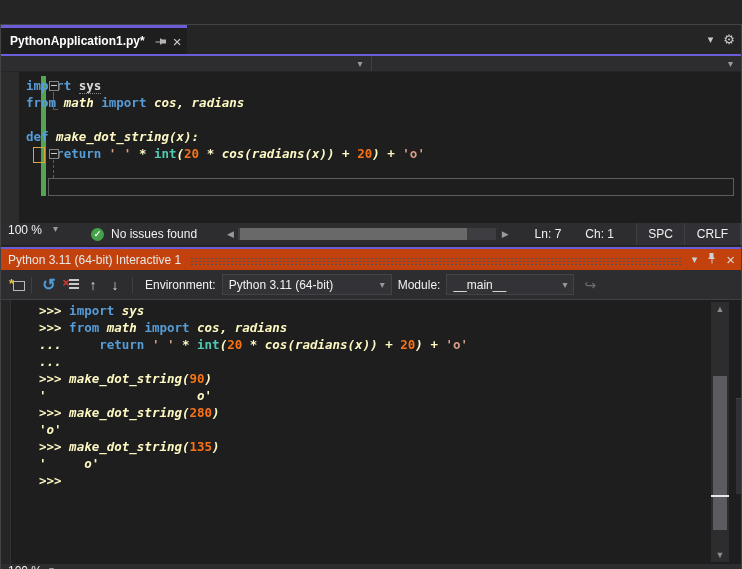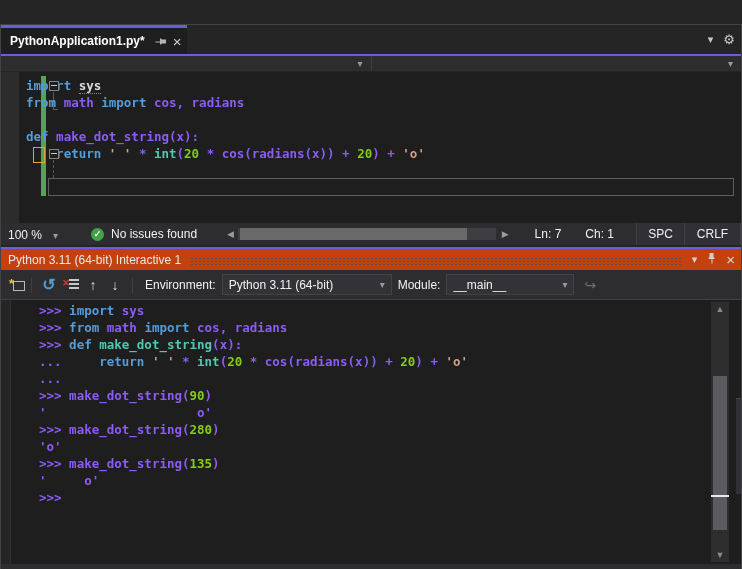--- a/index.html
+++ b/index.html
@@ -36,30 +36,30 @@
   .fold-box.f1 { top:9px; }
   .fold-box.f2 { top:77px; }
   .guide-solid { position:absolute; left:52px; top:20px; width:5px; height:18px; border-left:1px solid #5c5c5e; border-bottom:1px solid #5c5c5e; }
   .guide-dashed { position:absolute; left:52px; top:88px; height:18px; border-left:1px dashed #5c5c5e; }
   .current-line-box { position:absolute; left:47px; right:7px; top:106px; height:18px; border:1px solid #5e5e62; }
 
   .code { position:relative; z-index:2; font-family:"DejaVu Sans Mono", monospace; font-size:12.5px; line-height:17px; font-weight:700; color:#dcdcdc; }
   .editor .code { padding:5px 0 0 25px; }
   .code-line { white-space:pre; height:17px; }
   .tok-k { color:#569CD6; }
-  .tok-p { color:#8b5cf6; }
+  .tok-p { color:#fef9c3;font-style:italic; }
   .tok-f { color:#4EC9B0; }
   .tok-s { color:#D69D85; }
-  .tok-n { color:#84cc16; }
+  .tok-n { color:#f97316; }
   .tok-c { color:#57A64A; }
   .tok-u { color:#dcdcdc; border-bottom:1px dotted #8a8a8a; }
 
   
   .editor-status { height:22px; background:#2d2d30; display:flex; align-items:center; font-size:12px; color:#f1f1f1; }
-  .zoom-box { width:64px; display:flex; align-items:center; justify-content:space-between; padding:12px 7px; align-self:stretch; }
+  .zoom-box { width:64px; display:flex; justify-content:space-between; padding:0 7px; align-self:stretch; }
   .zoom-box .chev { color:#999; font-size:10px; }
   .issues { display:flex; align-items:center; gap:7px; margin-left:26px; white-space:nowrap; }
   .check-circle { width:13px; height:13px; border-radius:50%; background:#44A348; color:#fff; font-size:9px; font-weight:700; display:flex; align-items:center; justify-content:center; }
   .hs-arrow { color:#9a9a9c; font-size:9px; padding:0 4px; }
   .hscroll { flex:1; height:12px; background:#3e3e42; margin:0 2px 0 28px; position:relative; }
   .editor-status .hscroll { margin-right:2px; }
   .hscroll .thumb { position:absolute; left:2px; top:0; height:100%; background:#696969; }
   .ed-thumb { width:88%; }
   .pos { margin-left:22px; white-space:nowrap; }
   .pos.ch { margin-left:24px; margin-right:22px; }
@@ -226,21 +226,20 @@
       <span class="chev">▾</span>
     </div>
     <span class="redo-icon">↪</span>
   </div>
 
   <div class="iw-content">
     <div class="iw-margin"></div>
     <div class="code">
         <div class="code-line"><span class="tok-p">&gt;&gt;&gt; </span><span class="tok-k">import</span><span class="tok-p"> sys</span></div>
         <div class="code-line"><span class="tok-p">&gt;&gt;&gt; </span><span class="tok-k">from</span><span class="tok-p"> math </span><span class="tok-k">import</span><span class="tok-p"> cos, radians</span></div>
-        <div class="code-line"><span class="tok-p">&gt;&gt;&gt; </span><span class="tok-k">def</span><span class="tok-p"> </span><span class="tok-f">make_dot_string</span><span class="tok-p">(x):</span></div>
         <div class="code-line"><span class="tok-p">...     </span><span class="tok-k">return</span><span class="tok-p"> </span><span class="tok-s">' '</span><span class="tok-p"> * </span><span class="tok-f">int</span><span class="tok-p">(</span><span class="tok-n">20</span><span class="tok-p"> * cos(radians(x)) + </span><span class="tok-n">20</span><span class="tok-p">) + </span><span class="tok-s">'o'</span></div>
         <div class="code-line"><span class="tok-p">...</span></div>
         <div class="code-line"><span class="tok-p">&gt;&gt;&gt; make_dot_string(</span><span class="tok-n">90</span><span class="tok-p">)</span></div>
         <div class="code-line"><span class="tok-p">'                    o'</span></div>
         <div class="code-line"><span class="tok-p">&gt;&gt;&gt; make_dot_string(</span><span class="tok-n">280</span><span class="tok-p">)</span></div>
         <div class="code-line"><span class="tok-p">'o'</span></div>
         <div class="code-line"><span class="tok-p">&gt;&gt;&gt; make_dot_string(</span><span class="tok-n">135</span><span class="tok-p">)</span></div>
         <div class="code-line"><span class="tok-p">'     o'</span></div>
         <div class="code-line"><span class="tok-p">&gt;&gt;&gt; </span></div>
       </div>

